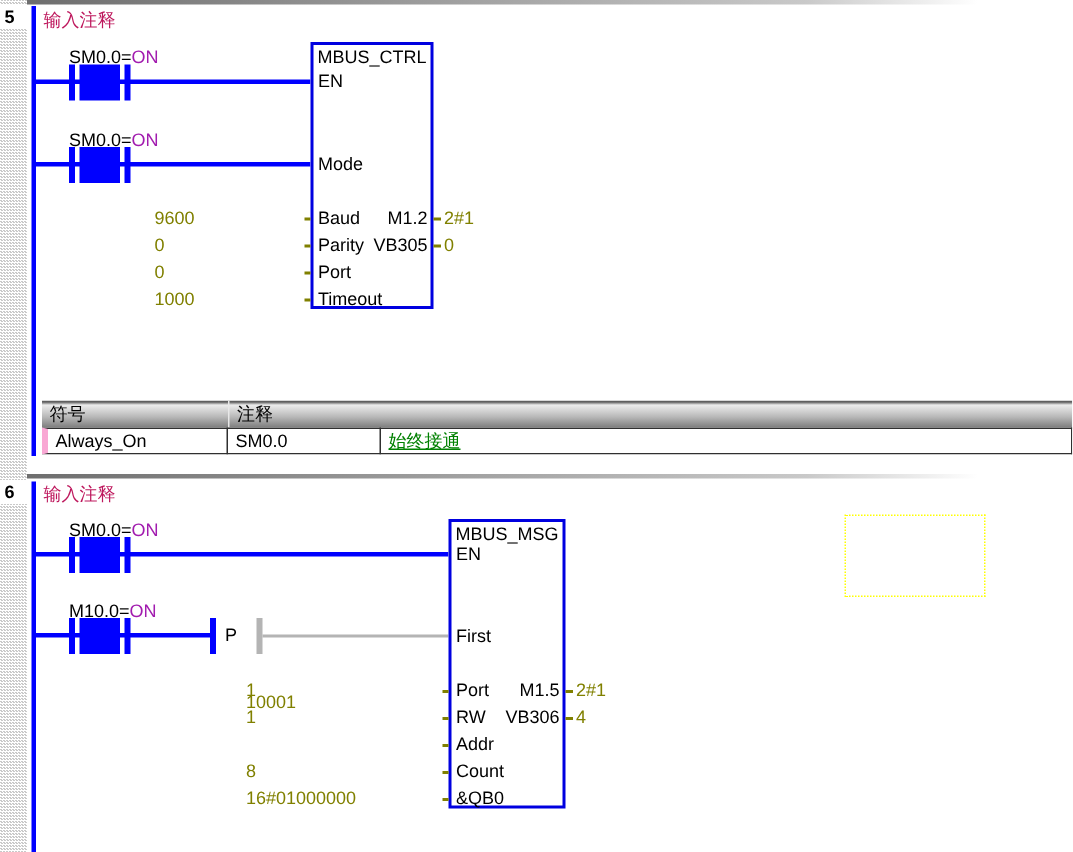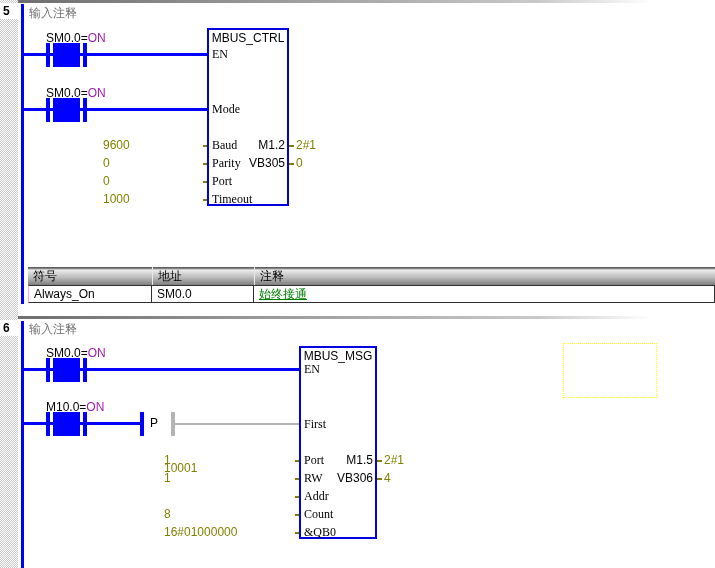--- a/index.html
+++ b/index.html
@@ -11,44 +11,44 @@
   .rail{position:absolute;width:3px;background:#0000ff;}
   .cbar{position:absolute;width:4px;height:24px;background:#0000ff;}
   .gbar{position:absolute;width:4px;height:24px;background:#b4b4b4;}
   .csq{position:absolute;width:27px;height:24px;background:#0000ff;}
   .clabel{position:absolute;height:13px;line-height:13px;white-space:nowrap;}
   .clabel .state{color:#a21caf;}
   .elabel{position:absolute;height:13px;line-height:13px;}
   
   .block{position:absolute;border:2px solid #0000e0;background:#fff;box-sizing:border-box;}
   .btitle{position:absolute;left:0;right:0;top:2px;height:13px;line-height:13px;text-align:center;white-space:nowrap;}
-  .pin{position:absolute;left:3px;height:13px;line-height:13px;white-space:nowrap;font-family:Liberation Serif, serif;}
+  .pin{position:absolute;left:3px;height:13px;line-height:13px;white-space:nowrap;}
   .pout{position:absolute;right:2px;height:13px;line-height:13px;white-space:nowrap;}
   .val{position:absolute;text-align:left;color:#808000;height:13px;line-height:13px;white-space:nowrap;}
   .oval{position:absolute;color:#808000;height:13px;line-height:13px;white-space:nowrap;}
   .tick{position:absolute;height:2px;background:#808000;}
   
   .marginstrip{position:absolute;left:0;top:0;width:18px;height:568px;
      background-image:conic-gradient(#c9c9c9 25%,#ffffff 0 50%,#c9c9c9 0 75%,#ffffff 0);
      background-size:2px 2px;}
   .netnum{position:absolute;left:0;width:18px;height:16px;background:#fff;font-weight:bold;
      padding-left:3px;box-sizing:border-box;line-height:16px;}
-  .ncomment{position:absolute;left:29px;color:#737373;height:14px;line-height:14px;white-space:nowrap;}
+  .ncomment{position:absolute;left:29px;color:#be185d;height:14px;line-height:14px;white-space:nowrap;}
   .sep{position:absolute;left:18px;width:634px;height:3px;
      background:linear-gradient(to right,#6e6e6e,#c9c9c9 82%,#ffffff 100%);}
   
   .symtable{position:absolute;left:28px;top:267px;width:687px;overflow:hidden;}
   .thead{display:flex;height:18px;
      background:linear-gradient(180deg,#5f5f5f 0,#5f5f5f 1px,#ececec 3px,#b9b9b9 60%,#7e7e7e 100%);}
   .thcell{box-sizing:border-box;padding-left:5px;line-height:18px;color:#000;white-space:nowrap;}
   .thcell+.thcell{border-left:1px solid #e8e8e8;}
   .trow{display:flex;height:18px;background:#fff;}
   .tcell{box-sizing:border-box;padding-left:5px;line-height:16px;white-space:nowrap;
      border-right:1px solid #303030;border-bottom:1px solid #303030;border-top:1px solid #303030;}
-  .tcell:first-child{border-left:1px solid #f9a8d4;}
+  .tcell:first-child{border-left:4px solid #f9a8d4;}
   .c-sym{width:124px;} .c-addr{width:102px;} .c-com{flex:1;}
   .green-com{color:#008000;text-decoration:underline;}
   .ybox{position:absolute;left:563px;top:343px;width:92px;height:53px;border:1px dotted #ffff00;background:transparent;}
 </style>
 </head>
 <body>
 
 <div class="canvas">
 
   <div class="marginstrip"></div>
@@ -98,21 +98,20 @@
   <div class="tick" style="left:203px;top:199px;width:4px;"></div>
 
   <div class="tick" style="left:289px;top:145px;width:5px;"></div>
   <div class="tick" style="left:289px;top:163px;width:5px;"></div>
   <div class="oval" style="left:296px;top:139px;">2#1</div>
   <div class="oval" style="left:296px;top:157px;">0</div>
 
   <div class="symtable">
     <div class="thead">
       <div class="thcell c-sym">符号</div>
-      <div class="thcell c-addr">地址</div>
       <div class="thcell c-com">注释</div>
     </div>
     <div class="trow">
       <div class="tcell c-sym">Always_On</div>
       <div class="tcell c-addr">SM0.0</div>
       <div class="tcell c-com green-com">始终接通</div>
     </div>
   </div>
 
   <div class="sep" style="top:316px;"></div>

